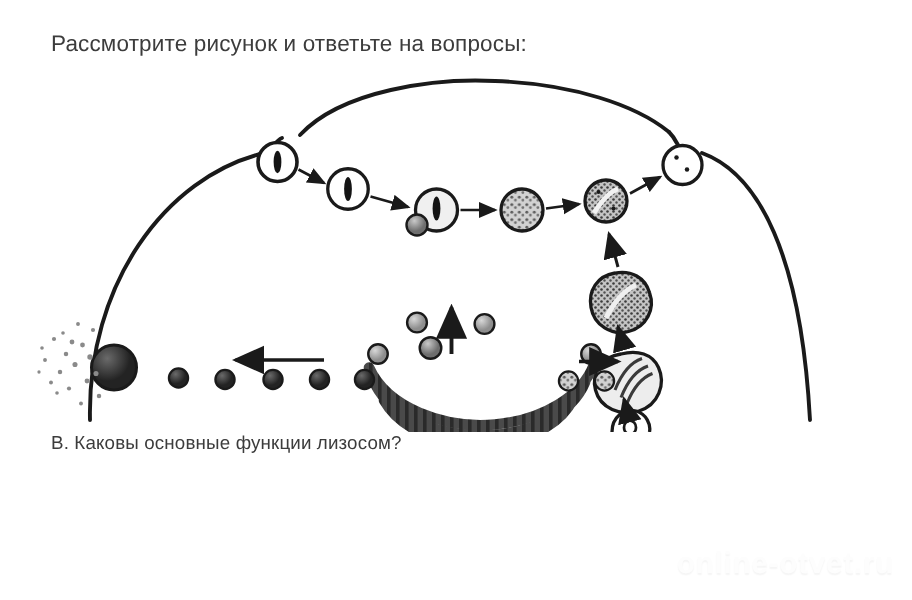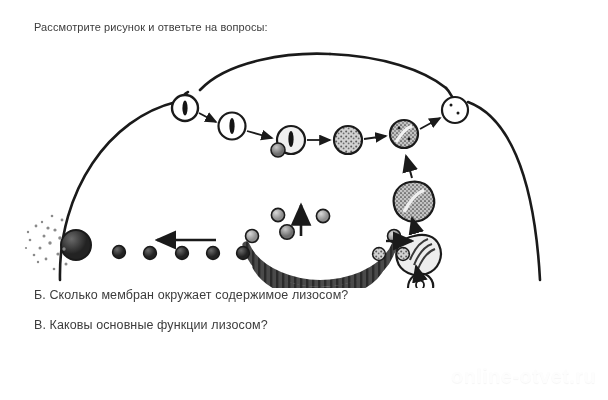--- a/index.html
+++ b/index.html
@@ -8,21 +8,21 @@
     background:#ffffff;
     font-family:"Liberation Sans","DejaVu Sans",sans-serif;
     overflow:hidden;position:relative;
     -webkit-font-smoothing:antialiased;
   }
   .page{position:relative;width:608px;height:400px;}
 
   
   .prompt{
     position:absolute;left:34px;top:21px;
-    font-size:11px;color:#3c3c3c;letter-spacing:.1px;
+    font-size:15px;color:#3c3c3c;letter-spacing:.1px;
     white-space:nowrap;
   }
 
   
   .diagram{position:absolute;left:0;top:40px;width:608px;height:248px;}
   .diagram svg{display:block;}
 
   .golgi-label{
     position:absolute;left:225px;top:243px;
     font-size:16.5px;font-weight:bold;color:#2b2b2b;
@@ -209,19 +209,18 @@
             <circle cx="64" cy="209" r="1.7"></circle>
           <circle cx="38" cy="222" r="1.2"></circle>
             <circle cx="26" cy="208" r="1.1"></circle>
         </g>
       </g>
     </svg>
 
   </div>
 
   <div class="questions">
-    <div class="q">Б. Сколько мембран окружает содержимое лизосом?</div>
     <div class="q">В. Каковы основные функции лизосом?</div>
   </div>
 
   <div class="watermark">online-otvet.ru</div>
 
 </div>
 
 </body></html>

